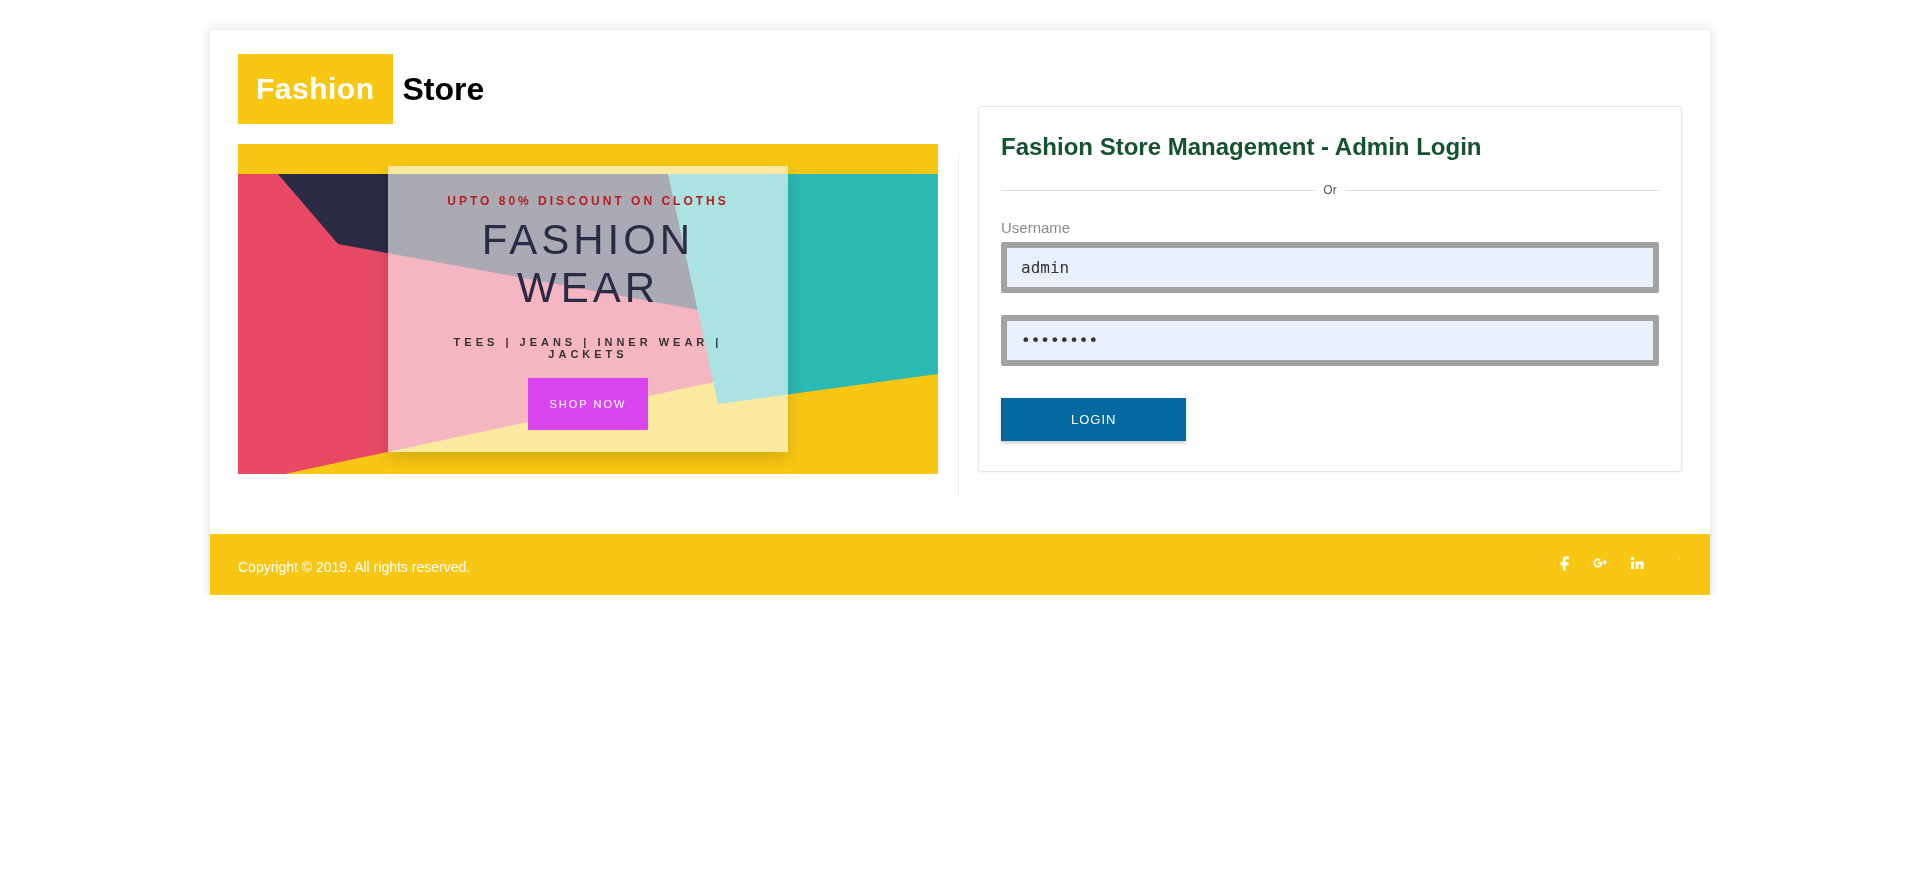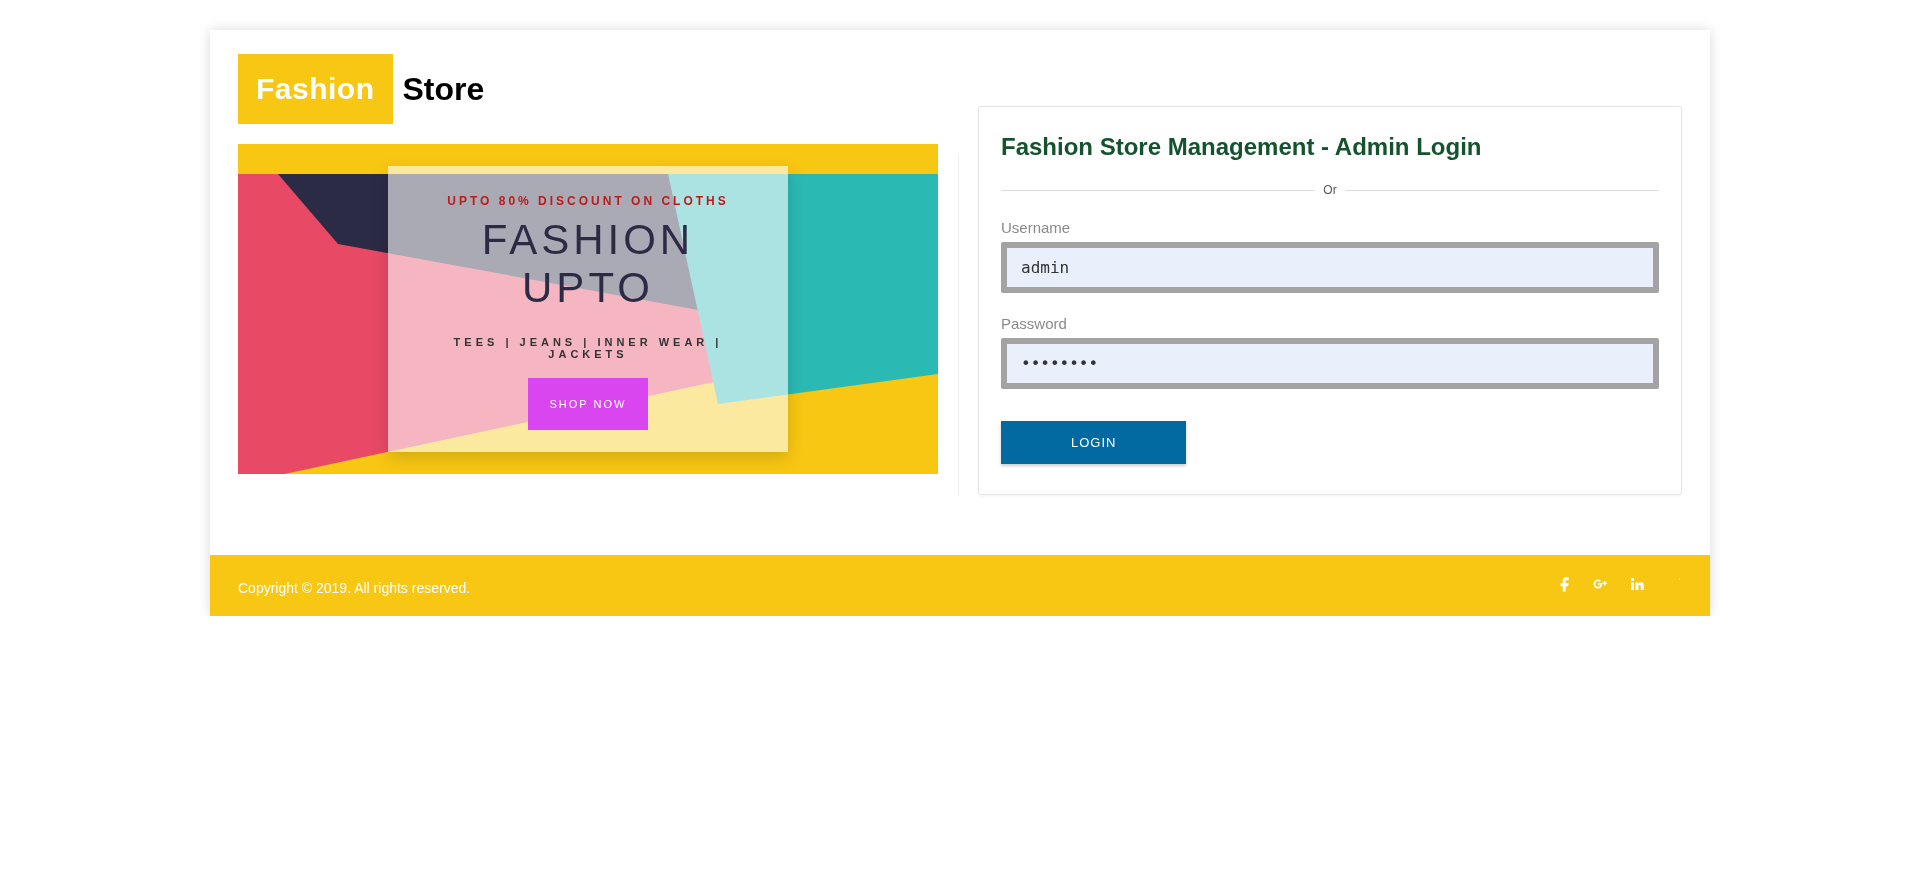--- a/index.html
+++ b/index.html
@@ -190,42 +190,41 @@
     <div class="left-col">
       <div class="banner">
         <svg viewBox="0 0 700 330" preserveAspectRatio="none">
           <rect x="0" y="0" width="700" height="330" fill="#f8c713"></rect>
           <polygon points="0,30 700,30 700,190 0,340" fill="#e84a65"></polygon>
           <polygon points="40,30 700,30 700,210 100,100" fill="#2b2b46"></polygon>
           <polygon points="430,30 700,30 700,230 480,260" fill="#2bb9b4"></polygon>
         </svg>
         <div class="banner-card">
           <div class="banner-sub1">UPTO 80% DISCOUNT ON CLOTHS</div>
-          <div class="banner-title">FASHION UPTO</div>
+          <div class="banner-title">FASHION WEAR</div>
           <div class="banner-sub2">TEES  |  JEANS  |  INNER WEAR  |  JACKETS</div>
           <span class="banner-btn">SHOP NOW</span>
         </div>
       </div>
     </div>
 
     <div class="right-col">
       <div class="divider-vert"></div>
 
       <div class="login-card">
         <div class="login-title">Fashion Store Management - Admin Login</div>
         <div class="or-row">
           <div class="or-line"></div>
           <div class="or-text">Or</div>
           <div class="or-line"></div>
         </div>
 
         <label class="form-label">Username</label>
         <input class="form-input" type="text" value="admin" style="">
 
-        <label class="form-label">Password</label>
         <input class="form-input" type="password" value="password" style="">
 
         <button class="login-btn">LOGIN</button>
       </div>
     </div>
   </div>
 
   <div class="footer">
     <span>Copyright © 2019. All rights reserved.</span>
     <div class="socials">

